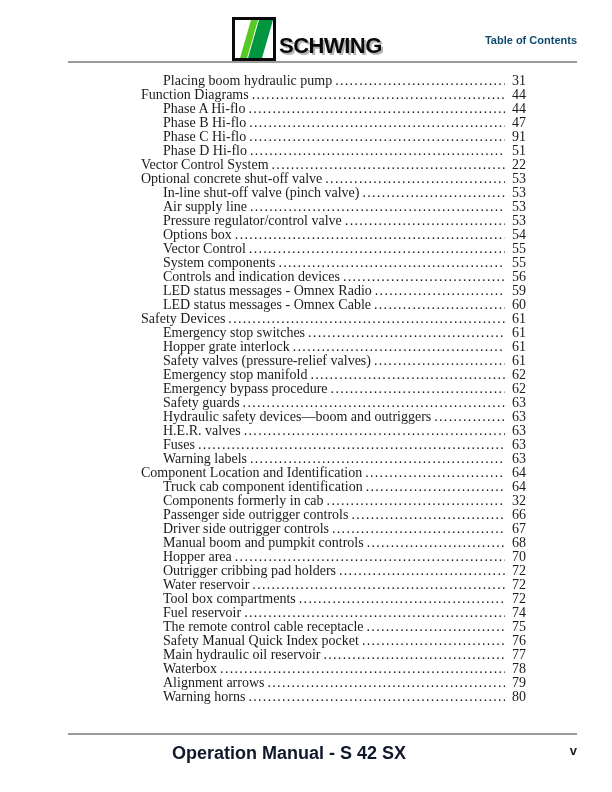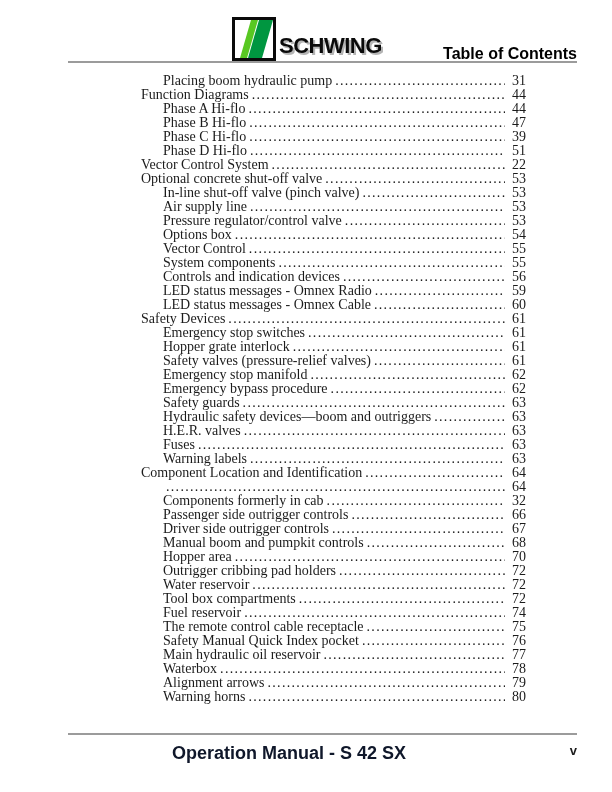--- a/index.html
+++ b/index.html
@@ -20,21 +20,21 @@
   .logo-wordmark {
     position: absolute; left: 279px; top: 35px;
     font-family: "Liberation Sans", sans-serif;
     font-size: 22px; font-weight: 900; line-height: 1;
     letter-spacing: -0.5px; color: #0a0a0a;
     text-shadow: 2px 2px 0 #b5b5b5;
   }
   .header-label {
     position: absolute; right: 35px; top: 34px;
     font-family: "Liberation Sans", sans-serif;
-    font-size: 16px; font-weight: bold; color: #000000; margin-top: 11px;
+    font-size: 11px; font-weight: bold; color: #0c4a6e;
   }
   .rule {
     position: absolute; left: 68px; width: 509px; height: 2px;
     background: #9b9b9b;
   }
   .rule-header { top: 61px; }
   .rule-footer { top: 733px; }
 
   
   #toc-list { position: absolute; left: 0; top: 74px; right: 0; }
@@ -105,21 +105,21 @@
         <span class="toc-page">44</span>
       </div>
       <div class="toc-row lvl2">
         <span class="toc-title">Phase B Hi-flo</span>
         <span class="toc-dots">....................................................................................................................................................................................................................................................................</span>
         <span class="toc-page">47</span>
       </div>
       <div class="toc-row lvl2">
         <span class="toc-title">Phase C Hi-flo</span>
         <span class="toc-dots">....................................................................................................................................................................................................................................................................</span>
-        <span class="toc-page">39</span>
+        <span class="toc-page">91</span>
       </div>
       <div class="toc-row lvl2">
         <span class="toc-title">Phase D Hi-flo</span>
         <span class="toc-dots">....................................................................................................................................................................................................................................................................</span>
         <span class="toc-page">51</span>
       </div>
       <div class="toc-row lvl1">
         <span class="toc-title">Vector Control System</span>
         <span class="toc-dots">....................................................................................................................................................................................................................................................................</span>
         <span class="toc-page">22</span>
@@ -228,20 +228,21 @@
         <span class="toc-title">Warning labels</span>
         <span class="toc-dots">....................................................................................................................................................................................................................................................................</span>
         <span class="toc-page">63</span>
       </div>
       <div class="toc-row lvl1">
         <span class="toc-title">Component Location and Identification</span>
         <span class="toc-dots">....................................................................................................................................................................................................................................................................</span>
         <span class="toc-page">64</span>
       </div>
       <div class="toc-row lvl2">
+        <span class="toc-title">Truck cab component identification</span>
         <span class="toc-dots">....................................................................................................................................................................................................................................................................</span>
         <span class="toc-page">64</span>
       </div>
       <div class="toc-row lvl2">
         <span class="toc-title">Components formerly in cab</span>
         <span class="toc-dots">....................................................................................................................................................................................................................................................................</span>
         <span class="toc-page">32</span>
       </div>
       <div class="toc-row lvl2">
         <span class="toc-title">Passenger side outrigger controls</span>

